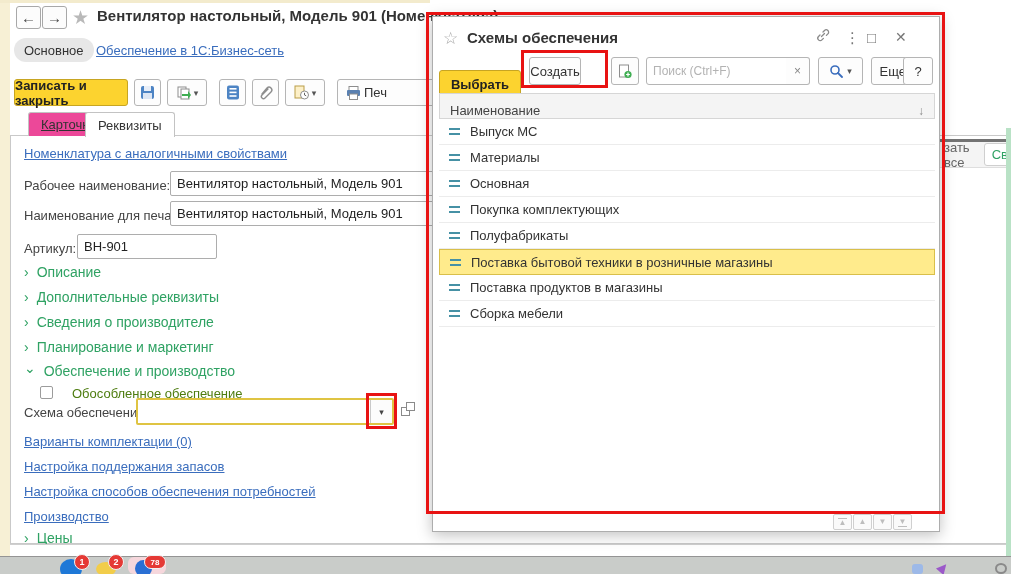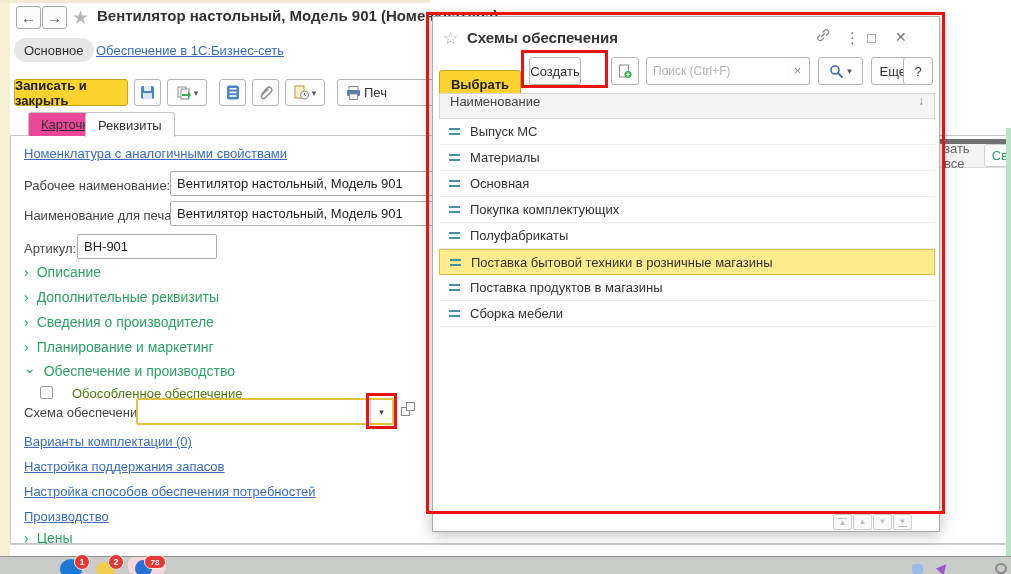--- a/index.html
+++ b/index.html
@@ -52,21 +52,21 @@
 
   .supply-input { left:136px; top:398px; width:258px; height:27px; border:2px solid #dfc443; border-radius:2px;
                   background:#fff; }
   .dd-btn { position:absolute; right:0; top:0; width:22px; height:23px; background:#fcfcfc; border-left:1px solid #c9c9c9;
             display:flex; align-items:center; justify-content:center; font-size:9px; color:#444; }
   .open-icon { left:401px; top:402px; width:14px; height:14px; }
   .open-icon .sq1 { position:absolute; left:0; bottom:0; width:9px; height:9px; border:1px solid #8a8a8a; background:#fff; }
   .open-icon .sq2 { position:absolute; right:0; top:0; width:9px; height:9px; border:1px solid #8a8a8a; background:#fff; }
 
   
-  .right-frag { left:918px; top:139px; width:93px; height:29px; background:#f4f4f4; border-top:5px solid #737373;
+  .right-frag { left:918px; top:139px; width:93px; height:29px; background:#f4f4f4; border-top:3px solid #737373;
                 border-bottom:1px solid #dedede; display:flex; align-items:center; z-index:1; font-size:13px; color:#666; }
   .frag-green { margin-left:14px; height:23px; padding:0 7px; background:#fff; border:1px solid #cfcfcf; border-radius:3px;
                 color:#2fa263; font-size:13px; display:flex; align-items:center; }
 
   
   .dialog { left:432px; top:16px; width:508px; height:516px; background:#fff; border:1px solid #adadad;
             box-shadow:0 3px 14px rgba(0,0,0,.25); z-index:10; }
   .dlg-star { left:10px; top:11px; font-size:17px; color:#a9a9a9; }
   .dlg-title { left:34px; top:12px; font-size:15px; font-weight:600; color:#333; }
   .dlg-ico { top:12px; font-size:14px; color:#777; cursor:default; }
@@ -75,21 +75,21 @@
                display:flex; align-items:center; justify-content:center; gap:4px; font-size:13px; }
   .search-wrap { left:213px; top:40px; width:141px; height:28px; border:1px solid #b5b5b5; border-radius:3px 0 0 3px;
                  background:#fff; display:flex; align-items:center; }
   .search-wrap input { border:none; outline:none; width:100%; font-size:12px; color:#333; padding:0 6px;
                        font-family:inherit; background:transparent; }
   .search-wrap input::placeholder { color:#b3b3b3; }
   .clear-btn { left:353px; top:40px; width:24px; height:28px; border:1px solid #b5b5b5; border-left:none;
                border-radius:0 3px 3px 0; background:#fdfdfd; color:#888; font-size:12px;
                display:flex; align-items:center; justify-content:center; }
   .tbl-header { left:6px; top:76px; width:496px; height:26px; background:#f4f4f4; border:1px solid #d6d6d6;
-                display:flex; align-items:flex-start; font-size:13px; color:#444; padding:0 10px; justify-content:space-between; }
+                display:flex; align-items:flex-end; font-size:13px; color:#444; padding:0 10px; justify-content:space-between; }
   .rows-wrap { left:6px; top:102px; width:496px; }
   .drow { height:26px; border-bottom:1px solid #ececec; display:flex; align-items:center; padding-left:10px;
           font-size:13px; color:#333; gap:10px; background:#fff; }
   .drow.sel { background:#ffeb8c; border:1px solid #d9bf4a; }
   .row-bars { width:11px; height:7px; position:relative; flex:0 0 auto; }
   .row-bars::before, .row-bars::after { content:""; position:absolute; left:0; width:11px; height:2px; background:#4691a5; }
   .row-bars::before { top:0; } .row-bars::after { bottom:0; }
   .nav-pager { left:400px; top:497px; display:flex; gap:1px; }
   .pg-btn { width:19px; height:16px; background:#fafafa; border:1px solid #d0d0d0; border-radius:2px; color:#bdbdbd;
             font-size:8px; display:flex; align-items:center; justify-content:center; flex-direction:column; line-height:1; }

